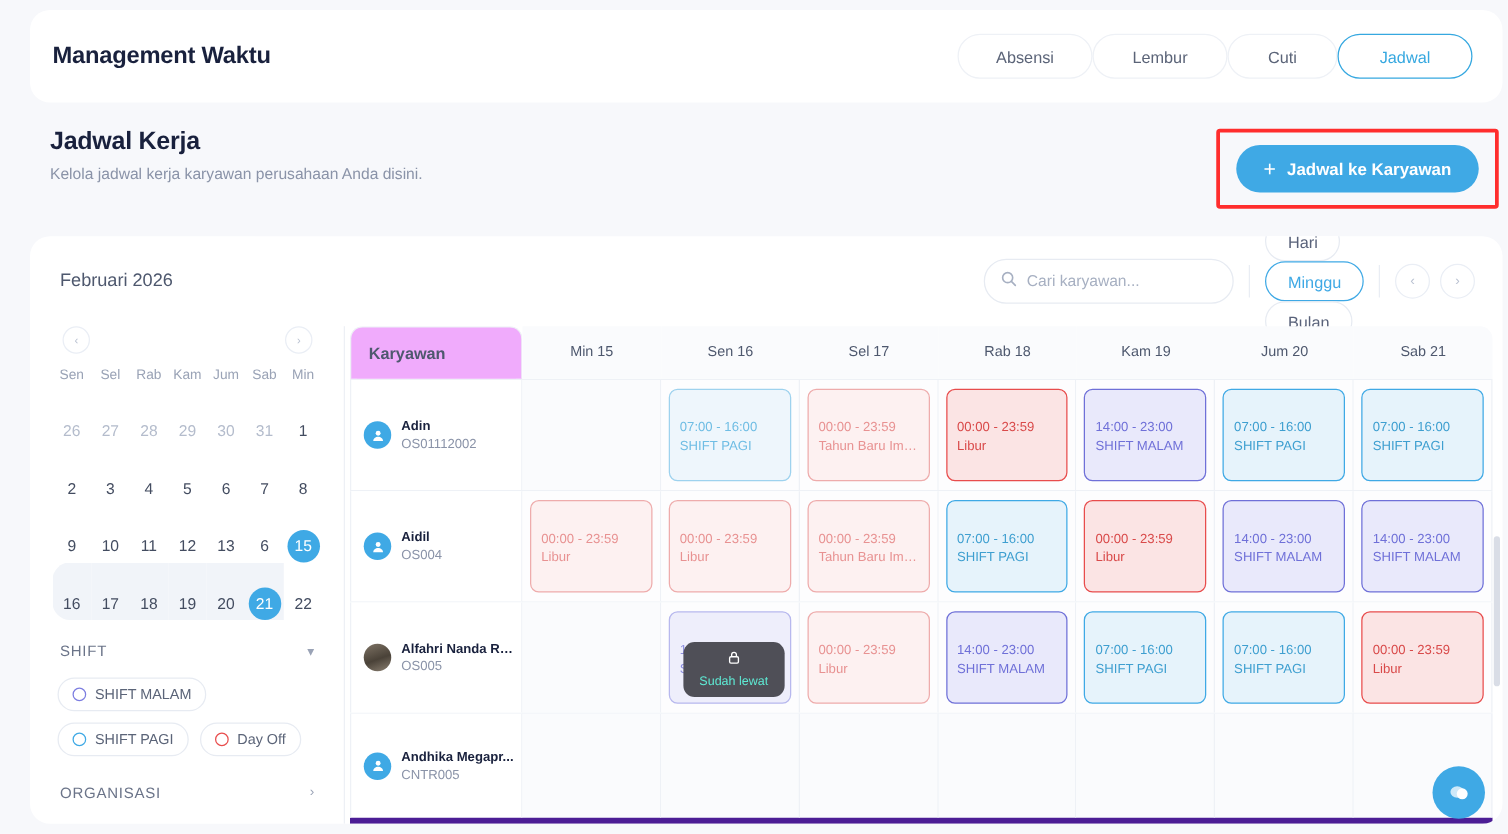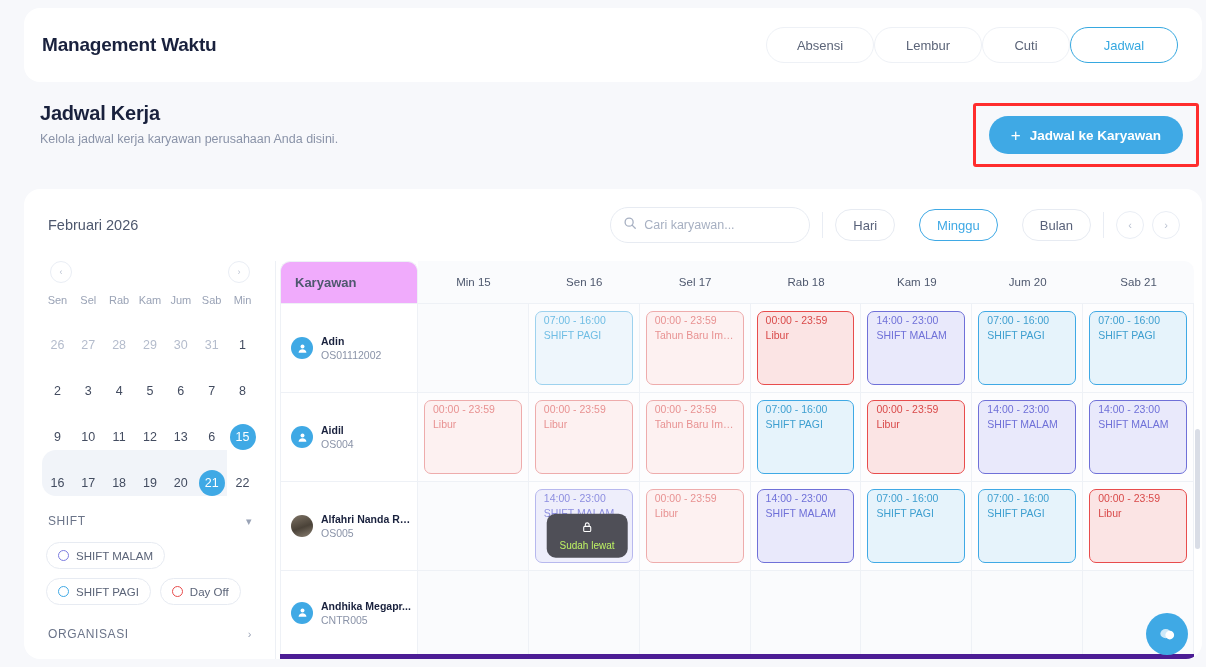--- a/index.html
+++ b/index.html
@@ -61,21 +61,21 @@
   .search-box {
     width: 200px; height: 36px; border: 1px solid #e7ebf2; border-radius: 18px;
     display: flex; align-items: center; gap: 7px; padding: 0 12px; background:#fff;
   }
   .search-box input {
     border: none; outline: none; font-size: 12.5px; color: #9aa3b6;
     font-family: "Liberation Sans", sans-serif; width: 150px; background: transparent;
   }
   .search-box input::placeholder { color: #a7b0c2; }
   .divider-v { width: 1px; height: 26px; background: #e9edf4; margin: 0 12px; }
-  .seg { display: flex; align-items: flex-start; gap: 24px; }
+  .seg { display: flex; align-items: flex-start; gap: 0; flex-direction: column; }
   .seg-btn {
     height: 32px; padding: 0 17px; border-radius: 16px; border: 1px solid #e7ebf2;
     background: #fff; font-size: 13px; color: #59627a; cursor: pointer;
     display: flex; align-items: center; font-family: "Liberation Sans", sans-serif;
   }
   .seg-btn.active { border-color: #3fa9e5; color: #3fa9e5; }
   .navs { display: flex; align-items: center; gap: 8px; }
   .nav-circle {
     width: 28px; height: 28px; border-radius: 50%; border: 1px solid #eaeef5;
     background: #fff; display: flex; align-items: center; justify-content: center;
@@ -171,37 +171,37 @@
   .emp-id { font-size: 10.5px; color: #8a93a8; margin-top: 2px; }
 
   .ecell {
     flex: 1 1 0; min-width: 0; border-right: 1px solid #eef1f6;
     display: flex; align-items: center; justify-content: center;
     padding: 7px 6px; position: relative; background: #fdfdfe;
   }
   .ecell.empty { background: #fafbfd; }
   .ev {
     width: 100%; height: 100%; border-radius: 7px; border: 1px solid;
-    padding: 1px 8px; font-size: 10.5px; line-height: 1.45; cursor: pointer;
+    padding: 23px 8px; font-size: 10.5px; line-height: 1.45; cursor: pointer;
     overflow: hidden;
   }
   .ev .t2 { white-space: nowrap; overflow: hidden; text-overflow: ellipsis; }
   
   .ev.pagi { background: #eef6fc; border-color: #9ed2ee; color: #6fbde4; }
   .ev.pagi.strong { background: #e6f3fb; border-color: #3fa9e5; color: #3e9fd0; }
   
   .ev.malam { background: #eeeefb; border-color: #b7b8ee; color: #8d8ee0; }
   .ev.malam.strong { background: #e9e9fb; border-color: #6f70d8; color: #6f70d8; }
   
   .ev.libur { background: #fdf1f1; border-color: #eeacac; color: #e89292; }
   .ev.libur.strong { background: #fbe4e4; border-color: #e84c4c; color: #d94a4a; }
 
   .tooltip {
     position: absolute; left: 50%; top: 50%; transform: translate(-46%, -28%);
-    background: #4f4f57; color: #bef264; border-radius: 9px;
+    background: #4f4f57; color: #5eead4; border-radius: 9px;
     padding: 6px 13px 7px; display: flex; flex-direction: column;
     align-items: center; gap: 2px; z-index: 20; white-space: nowrap;
   }
   .tooltip .ttext { font-size: 10px; }
   .tooltip svg { width: 13px; height: 13px; }
 
   .scroll-thumb {
     position: absolute; right: 2px; top: 240px; width: 5px; height: 120px;
     background: #d9dde6; border-radius: 3px;
   }

